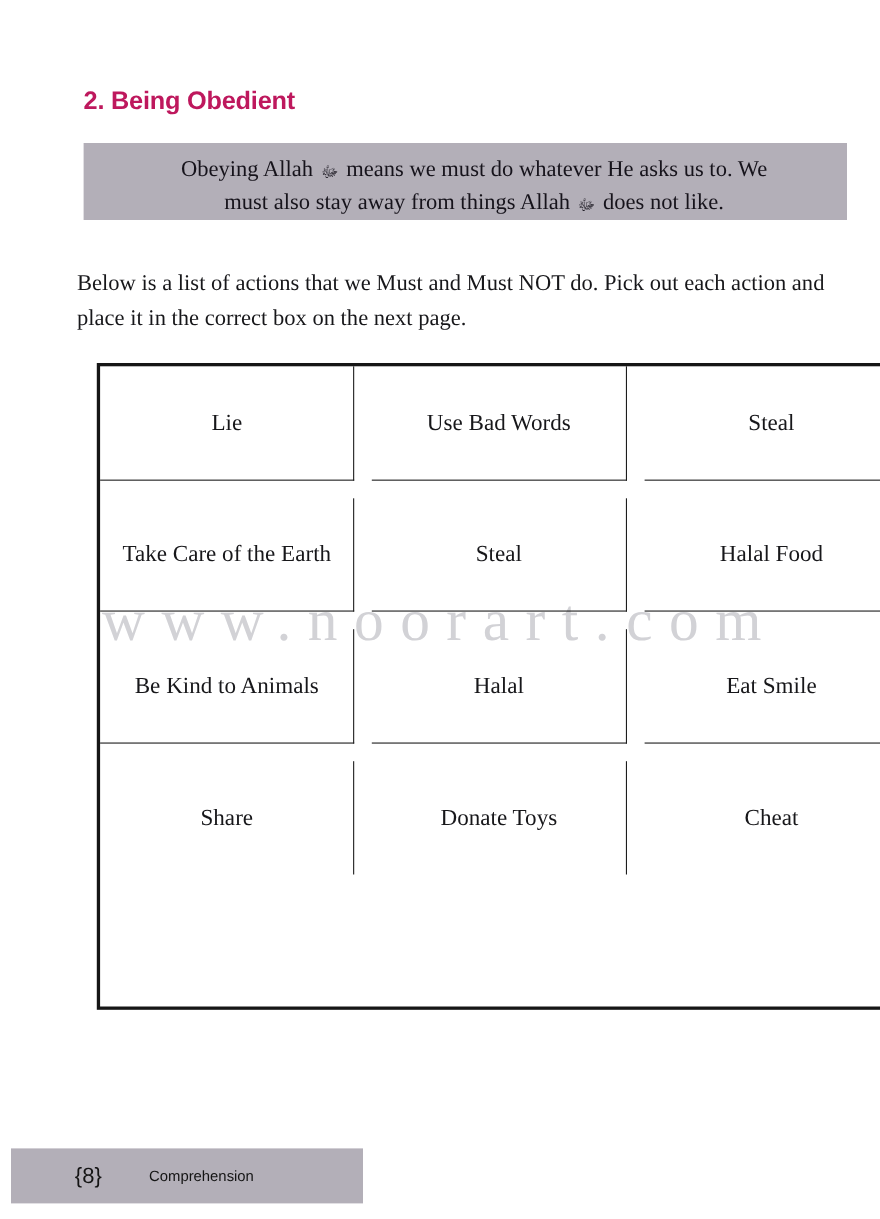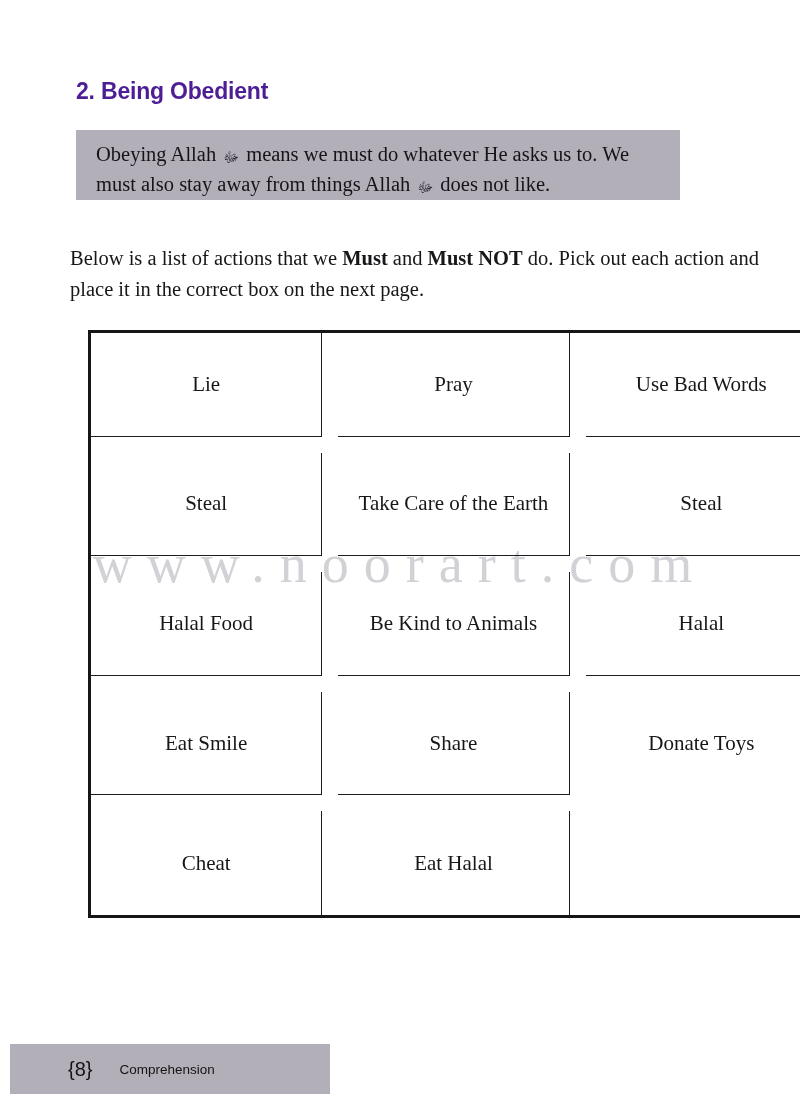--- a/index.html
+++ b/index.html
@@ -23,33 +23,34 @@
 
   
   .lesson-heading {
     position: absolute;
     left: 76px;
     top: 63px;
     font-family: "Liberation Sans", sans-serif;
     font-weight: bold;
     font-size: 23px;
     letter-spacing: -0.2px;
-    color: #4c1d95;
+    color: #be185d;
   }
 
   
   .callout {
     position: absolute;
     left: 76px;
     top: 130px;
-    width: 604px;
+    width: 694px;
     height: 70px;
     background: #b3afb8;
     box-sizing: border-box;
     padding: 9px 4px 0 20px;
+    text-align: center;
   }
   .callout-line {
     font-size: 20.5px;
     line-height: 30px;
     color: #16131b;
     white-space: nowrap;
   }
   .honorific {
     display: inline-block;
     font-size: 14px;
@@ -64,21 +65,21 @@
   .instructions {
     position: absolute;
     left: 70px;
     top: 222px;
     width: 706px;
     font-size: 20.5px;
     line-height: 31px;
     color: #17171a;
   }
   .instructions b {
-    font-weight: bold;
+    font-weight: normal;
   }
 
   
   .watermark {
     position: absolute;
     left: 0;
     top: 533px;
     width: 800px;
     text-align: center;
     font-family: "Liberation Serif", serif;
@@ -142,21 +143,21 @@
     font-family: "Liberation Sans", sans-serif;
     font-size: 20px;
     font-weight: normal;
     color: #141414;
     margin-left: 58px;
   }
   .footer-section {
     font-family: "Liberation Sans", sans-serif;
     font-size: 13.5px;
     color: #141414;
-    margin-left: 27px;
+    margin-left: 43px;
   }
 </style>
 </head>
 <body>
 
 <div class="page">
 
   <h1 class="lesson-heading">2. Being Obedient</h1>
 
   <div class="callout">
@@ -173,33 +174,31 @@
   </div>
 
   <p class="instructions">
     <span>Below is a list of actions that we </span><b>Must</b><span> and </span><b>Must NOT</b><span> do.  Pick out each action and place it in the correct box on the next page.</span>
   </p>
 
   <div class="watermark">www.noorart.com</div>
 
   <div class="action-table">
     <div class="action-cell">Lie</div>
-    <div class="action-cell">Pray</div>
     <div class="action-cell">Use Bad Words</div>
     <div class="action-cell">Steal</div>
     <div class="action-cell">Take Care of the Earth</div>
     <div class="action-cell">Steal</div>
     <div class="action-cell">Halal Food</div>
     <div class="action-cell">Be Kind to Animals</div>
     <div class="action-cell">Halal</div>
     <div class="action-cell">Eat Smile</div>
     <div class="action-cell">Share</div>
     <div class="action-cell">Donate Toys</div>
     <div class="action-cell">Cheat</div>
-    <div class="action-cell">Eat Halal</div>
   </div>
 
   <div class="footer-band">
     <span class="page-number">{8}</span>
     <span class="footer-section">Comprehension</span>
   </div>
 
 </div>
 
 </body></html>

